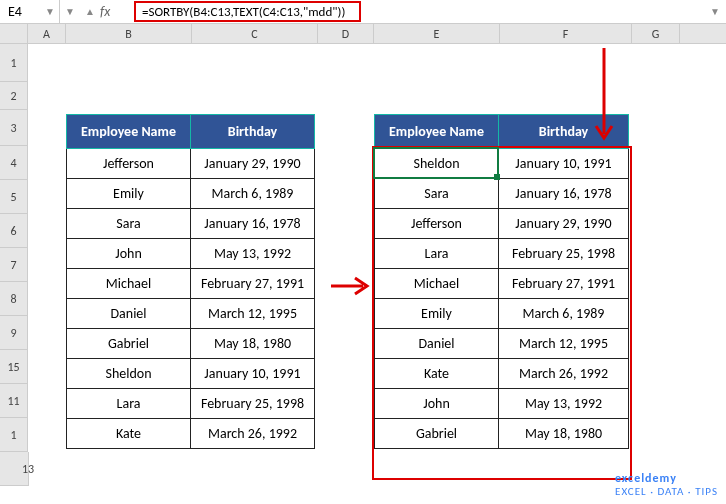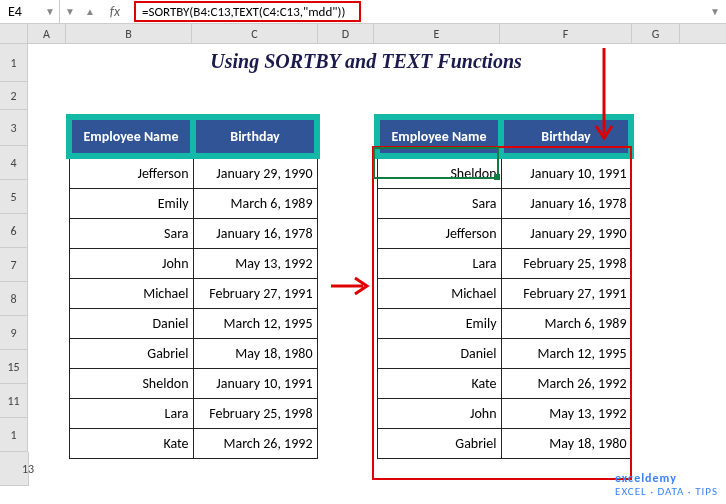--- a/index.html
+++ b/index.html
@@ -1,34 +1,34 @@
 <!DOCTYPE html>
 <html><head>
   <meta charset="utf-8">
   <style>
     * { box-sizing: border-box; margin: 0; padding: 0; }
     body { font-family: Calibri, Arial, sans-serif; font-size: 14px; background: #fff; width: 726px; height: 504px; position: relative; overflow: hidden; }
     .namebox-row { display: flex; align-items: center; border-bottom: 1px solid #ccc; height: 24px; background: #fff; }
     .namebox { width: 60px; padding-left: 8px; border-right: 1px solid #ccc; height: 100%; display: flex; align-items: center; justify-content: space-between; }
     .namebox .dd { color: #888; font-size: 10px; padding-right: 4px; }
-    .fx-icon { width: 30px; text-align: center; font-style: italic; color: #666; }
+    .fx-icon { width: 30px; font-style: italic; color: #666; }
     .formula-bar { flex: 1; padding-left: 4px; position: relative; height: 100%; display: flex; align-items: center; }
     .formula-highlight { border: 2px solid #d00; padding: 1px 14px 1px 6px; display: inline-block; font-size: 13px; }
     .dd2 { position: absolute; right: 6px; color: #888; font-size: 10px; }
     .col-headers { display: flex; height: 20px; background: #e6e6e6; border-bottom: 1px solid #ccc; }
     .corner { width: 28px; border-right: 1px solid #ccc; }
     .col-h { border-right: 1px solid #ccc; text-align: center; color: #444; font-size: 12px; display: flex; align-items: center; justify-content: center; }
     .grid { display: flex; }
     .row-headers { width: 28px; background: #e6e6e6; }
     .row-h { border-bottom: 1px solid #ccc; border-right: 1px solid #ccc; text-align: center; color: #444; font-size: 12px; display: flex; align-items: center; justify-content: center; }
     .cells { position: relative; flex: 1; }
     .title { position: absolute; left: 38px; top: 6px; width: 600px; text-align: center; font-family: Georgia, serif; font-style: italic; font-weight: bold; font-size: 20px; color: #1a1a4d; }
     .tbl { position: absolute; border-collapse: collapse; }
-    .tbl th { background: #305496; color: #fff; font-weight: bold; padding: 8px 4px; border: 6px solid #14b8a6; }
-    .tbl td { border: 1px solid #222; padding: 6px 4px; text-align: right; background: #fff; }
+    .tbl th { background: #305496; color: #fff; font-weight: bold; padding: 8px 4px; border: 1px solid #14b8a6; }
+    .tbl td { border: 1px solid #222; padding: 6px 4px; text-align: center; background: #fff; }
     .tbl1 { left: 38px; top: 70px; }
     .tbl1 th:first-child, .tbl1 td:first-child { width: 124px; }
     .tbl1 th:last-child, .tbl1 td:last-child { width: 124px; }
     .tbl2 { left: 346px; top: 70px; }
     .tbl2 th:first-child, .tbl2 td:first-child { width: 124px; }
     .tbl2 th:last-child, .tbl2 td:last-child { width: 130px; }
     .red-box-tbl2 { position: absolute; border: 2px solid #d00; left: 344px; top: 102px; width: 260px; height: 334px; pointer-events: none; }
     .active-cell { position: absolute; border: 2px solid #107c41; left: 345px; top: 103px; width: 126px; height: 32px; pointer-events: none; }
     .active-cell::after { content: ''; position: absolute; right: -3px; bottom: -3px; width: 6px; height: 6px; background: #107c41; }
     .arrow-down { position: absolute; left: 566px; top: 4px; }
@@ -75,21 +75,20 @@
       <div class="row-h" style="height: 34px;">6</div>
       <div class="row-h" style="height: 34px;">7</div>
       <div class="row-h" style="height: 34px;">8</div>
       <div class="row-h" style="height: 34px;">9</div>
       <div class="row-h" style="height: 34px;">15</div>
       <div class="row-h" style="height: 34px;">11</div>
       <div class="row-h" style="height: 34px;">1</div>
       <div class="row-h" style="height: 34px; padding-left: 28px;">13</div>
     </div>
   <div class="cells">
-    <div class="title">Using SORTBY and TEXT Functions</div>
     <table class="tbl tbl1">
       <thead>
           <tr>
             <th>Employee Name</th>
             <th>Birthday</th>
           </tr>
         </thead>
       <tbody>
           <tr>
             <td>Jefferson</td>

